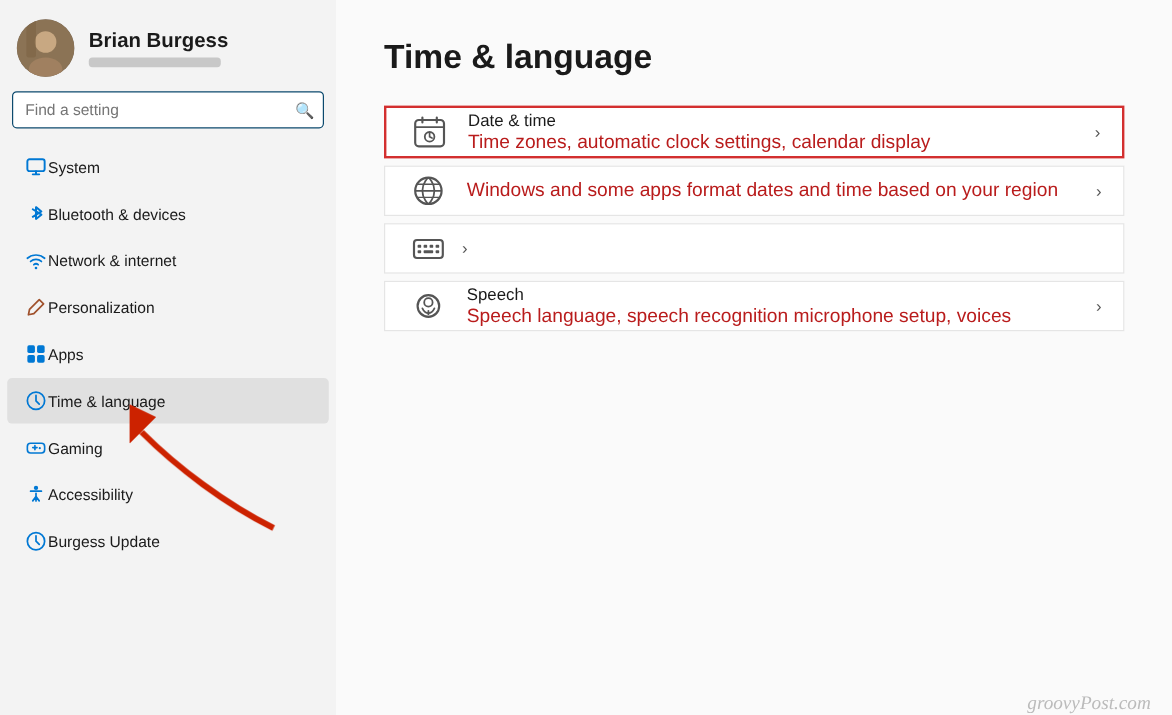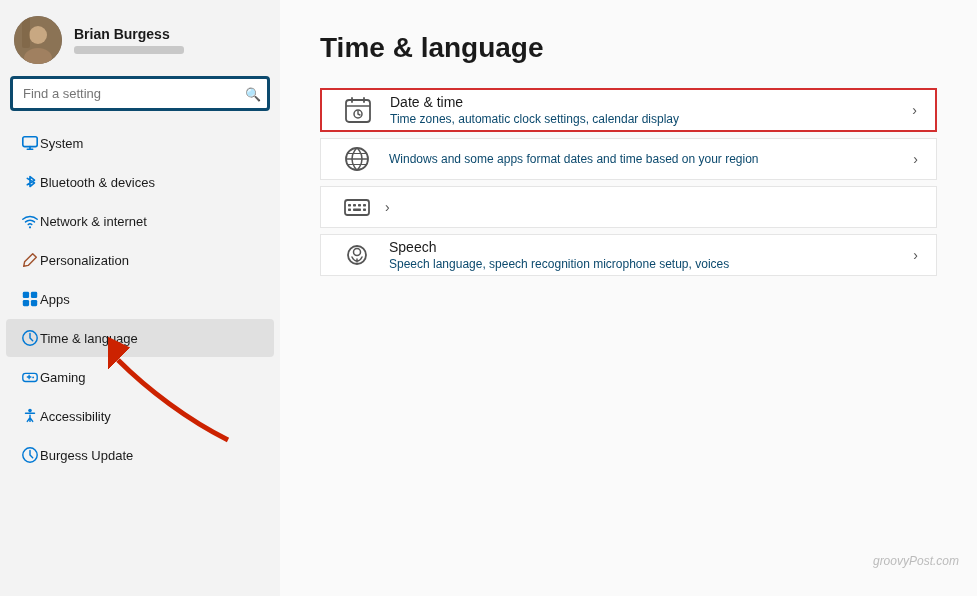--- a/index.html
+++ b/index.html
@@ -45,41 +45,41 @@
 
     .avatar svg { width: 48px; height: 48px; }
 
     .user-info {
       display: flex;
       flex-direction: column;
       gap: 4px;
     }
 
     .user-name {
-      font-size: 14px;
+      font-size: 17px;
       font-weight: 600;
       color: #1a1a1a;
     }
 
     .user-email-bar {
       width: 110px;
       height: 8px;
       background: #c8c8c8;
       border-radius: 3px;
     }
 
     .search-box {
       margin: 0 10px 8px 10px;
       position: relative;
     }
 
     .search-box input {
       width: 100%;
       padding: 7px 24px 7px 10px;
-      border: 3px solid #0c4a6e;
+      border: 1px solid #0c4a6e;
       border-radius: 4px;
       background: #ffffff;
       font-size: 13px;
       color: #444;
       outline: none;
     }
 
     .search-icon-wrap {
       position: absolute;
       right: 8px;
@@ -171,48 +171,49 @@
     }
 
     .card-title {
       font-size: 14px;
       font-weight: 500;
       color: #1a1a1a;
       margin-bottom: 2px;
     }
 
     .card-desc {
-      font-size: 12px;
-      color: #0c4a6e;
+      font-size: 16px;
+      color: #b91c1c;
     }
 
     .card-chevron {
       color: #555;
       font-size: 14px;
       margin-left: 10px;
     }
 
     
     .red-arrow {
       position: absolute;
       left: 148px;
       top: 340px;
       z-index: 10;
       pointer-events: none;
     }
 
     
     .watermark {
       position: absolute;
-      bottom: 28px;
+      bottom: 0;
       right: 18px;
-      font-size: 12px;
+      font-size: 16px;
       color: #bbb;
       font-style: italic;
       pointer-events: none;
+      font-family: Liberation Serif, serif;
     }
 
     
     .nav-list::-webkit-scrollbar { width: 4px; }
     .nav-list::-webkit-scrollbar-thumb { background: #ccc; border-radius: 4px; }
   </style>
 </head>
 <body>
 
 <div class="sidebar">

